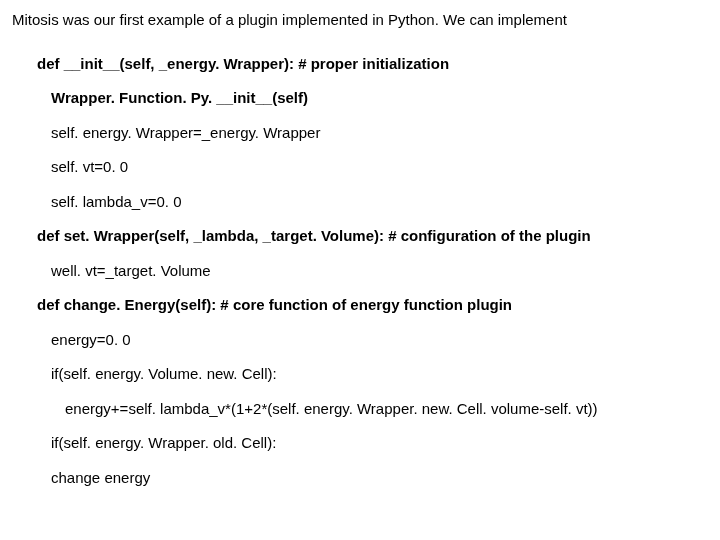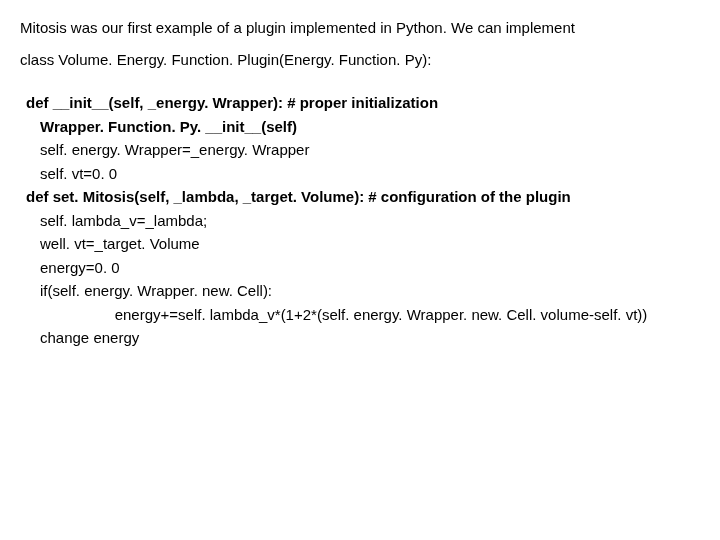--- a/index.html
+++ b/index.html
@@ -6,43 +6,44 @@
     body {
       width: 720px;
       height: 540px;
       background: #ffffff;
       font-family: Arial, Helvetica, sans-serif;
       font-size: 15px;
       line-height: 1.3;
       padding: 6px 8px;
       color: #000;
     }
-    .intro p { margin: 12px; }
+    .intro p { margin: 4px; }
     .code-block {
       margin-top: 24px;
       padding-left: 14px;
     }
-    .code-line { margin: 4px; white-space: pre; font-family: Arial, Helvetica, sans-serif; }
+    .code-line { margin: 15px; white-space: pre; font-family: Arial, Helvetica, sans-serif; }
     .bold { font-weight: bold; }
     .ind1 { padding-left: 14px; }
-    .ind2 { padding-left: 28px; text-align: center; }
+    .ind2 { padding-left: 28px; }
   </style>
 </head>
 <body>
 
 <div class="intro">
   <p>Mitosis was our first example of a plugin implemented in Python. We can implement</p>
-  <p>class Volume. Energy. Function. Plugin(Energy. Function. Py):</p>
 </div>
 
 <div class="code-block">
   <p class="code-line bold">def __init__(self, _energy. Wrapper): # proper initialization</p>
   <p class="code-line bold ind1">Wrapper. Function. Py. __init__(self)</p>
   <p class="code-line ind1">self. energy. Wrapper=_energy. Wrapper</p>
   <p class="code-line ind1">self. vt=0. 0</p>
-  <p class="code-line bold">def set. Mitosis(self, _lambda, _target. Volume): # configuration of the plugin</p>
-  <p class="code-line ind1">self. lambda_v=_lambda;</p>
+  <p class="code-line ind1">self. lambda_v=0. 0</p>
+  <p class="code-line bold">def set. Wrapper(self, _lambda, _target. Volume): # configuration of the plugin</p>
   <p class="code-line ind1">well. vt=_target. Volume</p>
+  <p class="code-line bold">def change. Energy(self): # core function of energy function plugin</p>
   <p class="code-line ind1">energy=0. 0</p>
-  <p class="code-line ind1">if(self. energy. Wrapper. new. Cell):</p>
+  <p class="code-line ind1">if(self. energy. Volume. new. Cell):</p>
   <p class="code-line ind2">energy+=self. lambda_v*(1+2*(self. energy. Wrapper. new. Cell. volume-self. vt))</p>
+  <p class="code-line ind1">if(self. energy. Wrapper. old. Cell):</p>
   <p class="code-line ind1">change energy</p>
 </div>
 
 </body></html>

